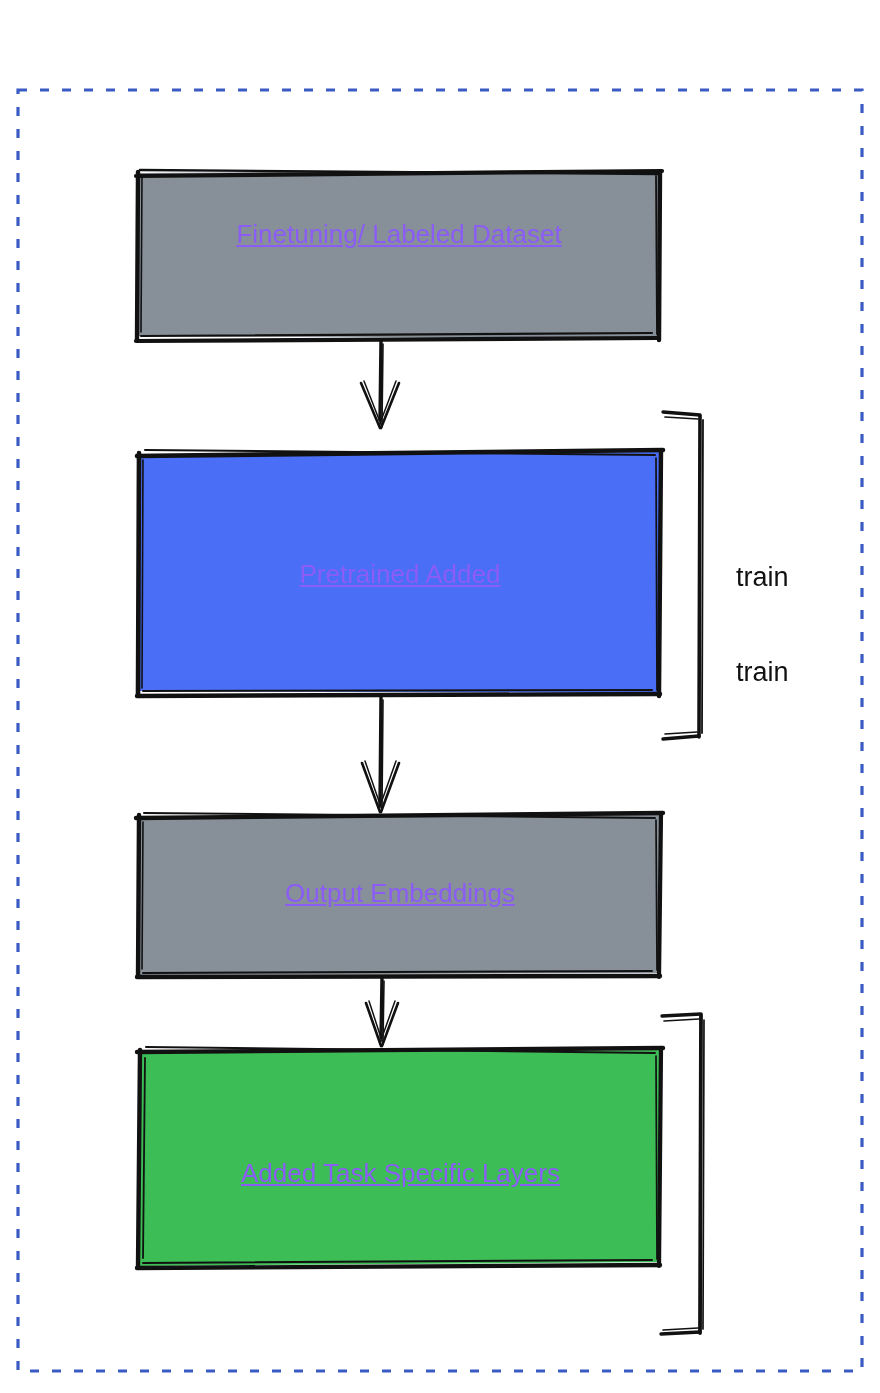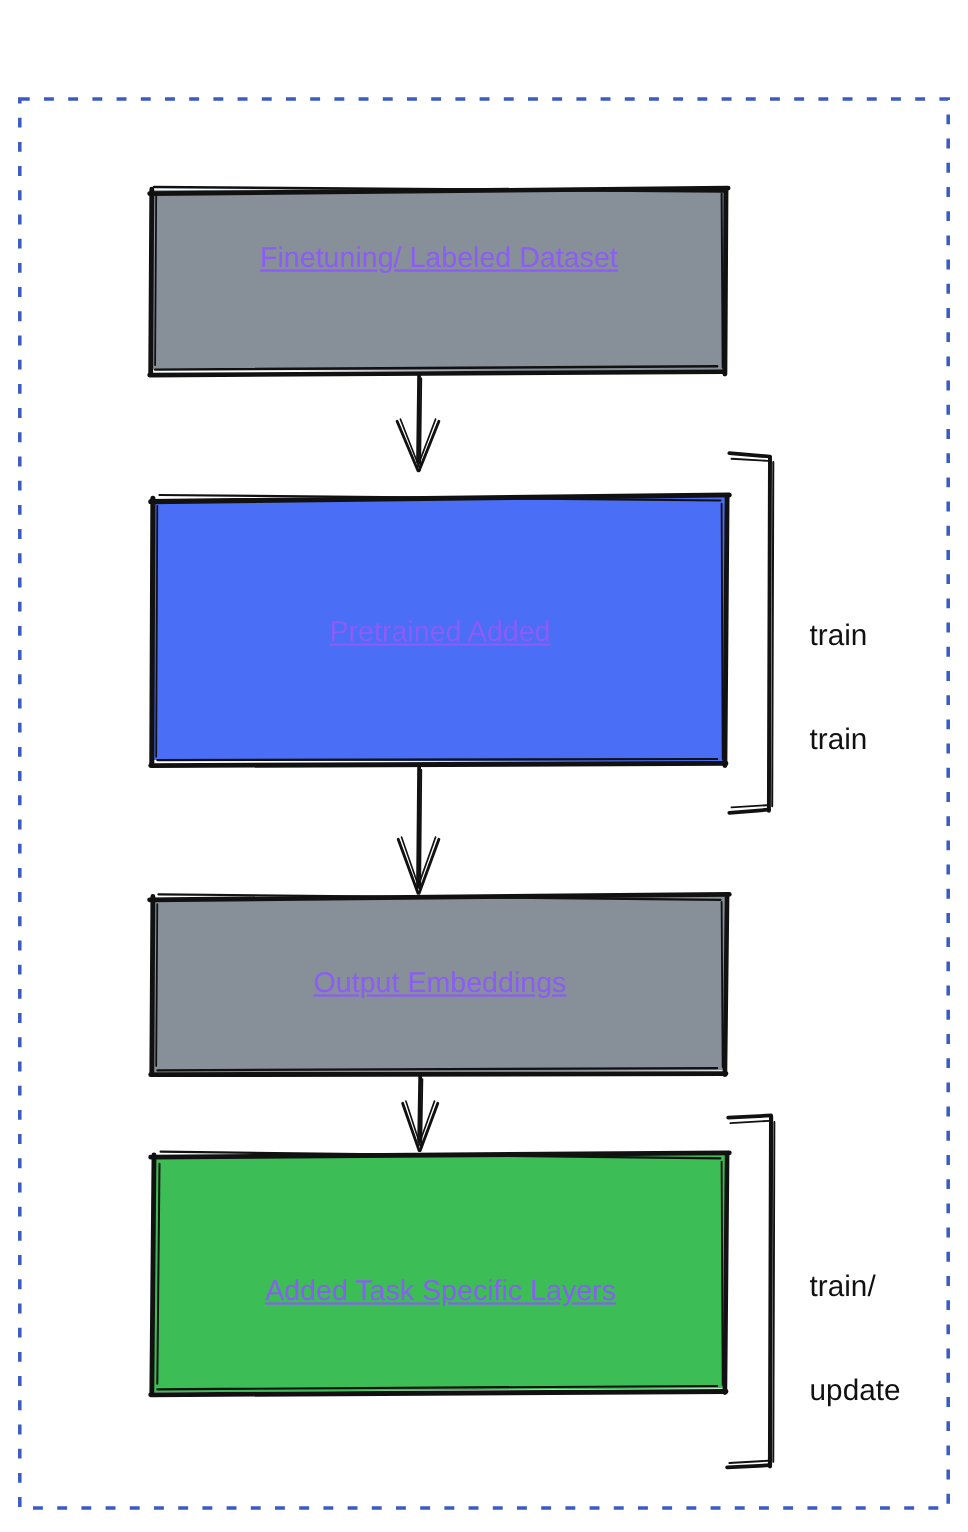--- a/index.html
+++ b/index.html
@@ -163,18 +163,14 @@
 
   <div class="box-label" style="left:140px; top:1158px; width:521px;">Added Task Specific Layers</div>
 
   <div class="box-label" style="left:139px; top:878px; width:522px;">Output Embeddings</div>
 
   <div class="side-label" style="left:736px; top:498px;">
     <div>train</div>
     <div>train</div>
   </div>
 
-  <div class="side-label" style="left:736px; top:1090px;">
-    <div>train/</div>
-    <div>update</div>
-  </div>
 
 </div>
 
 </body></html>

